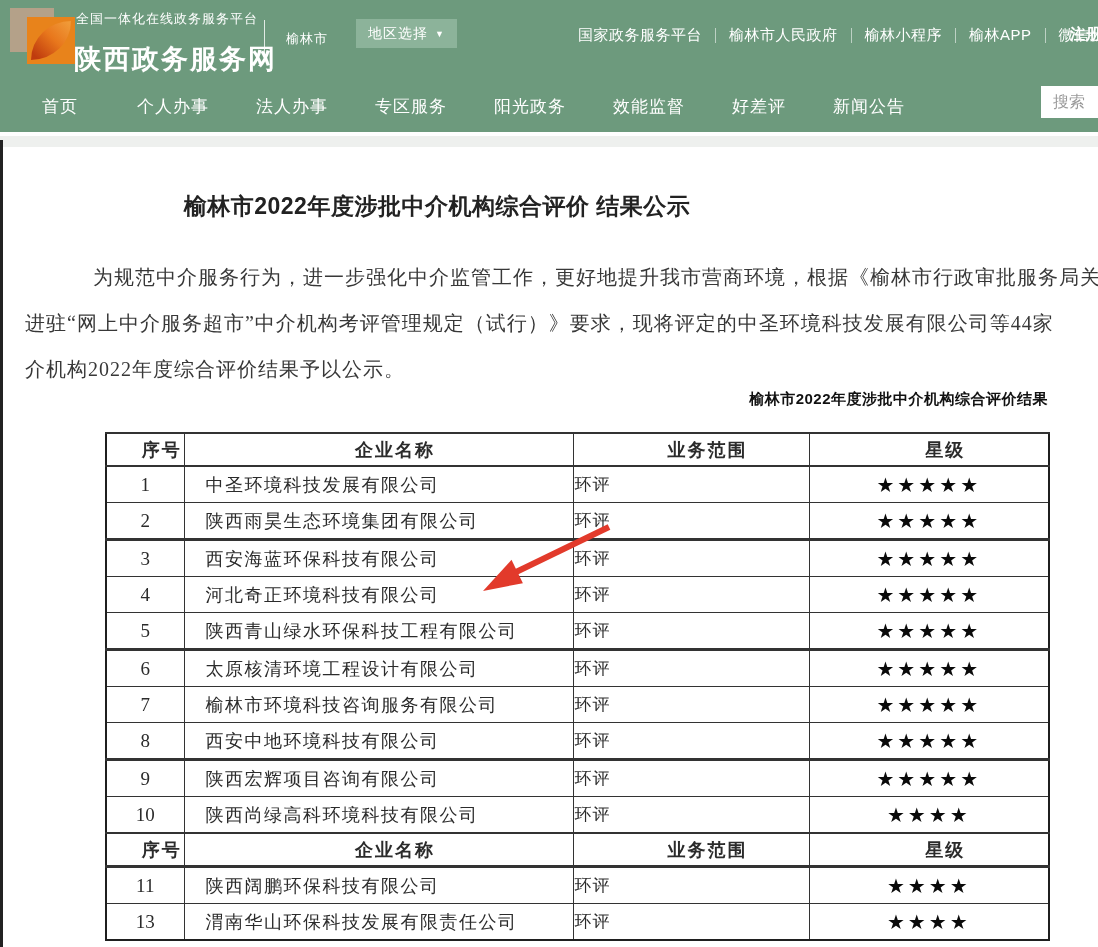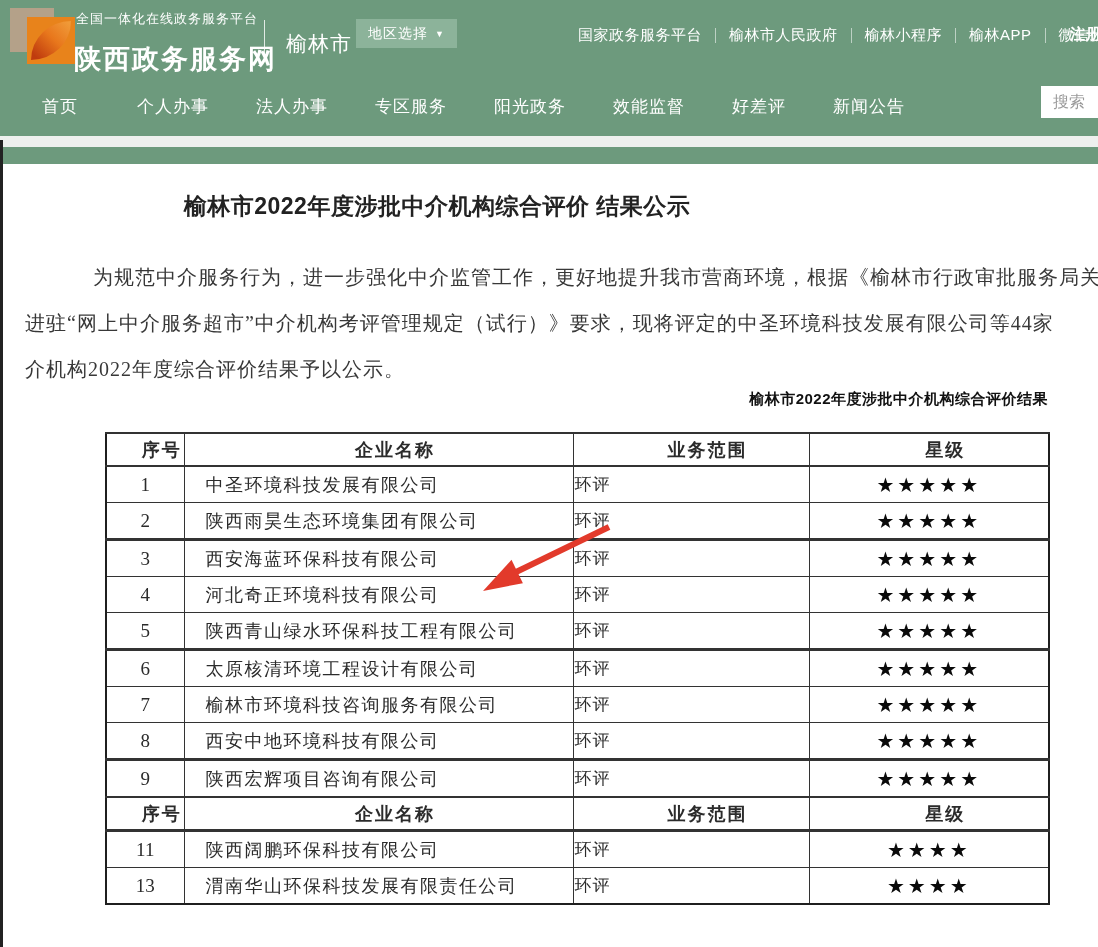--- a/index.html
+++ b/index.html
@@ -2,31 +2,31 @@
 <html style="--header-green: #6d9a7d; --region-button-green: #8cb39a; --logo-tan: #b4a189; --logo-orange: #e8831b; --logo-leaf-dark: #bf3b0e; --search-placeholder-gray: #9a9a9a; --table-border-black: #1f1f1f; --star-black: #0a0a0a; --arrow-red: #e23a2b; --strip-gray: #eef0ee; --page-white: #ffffff;"><head>
 <meta charset="utf-8">
 <style>
   html,body{margin:0;padding:0;}
   body{
     position:relative;width:1098px;height:947px;overflow:hidden;
     background:var(--page-white,#fff);
     font-family:"Liberation Sans","DejaVu Sans",sans-serif;
   }
   
-  .green-band{position:absolute;left:0;top:0;width:1098px;height:164px;background:var(--header-green,#6d9a7d);}
+  .green-band{position:absolute;left:0;top:0;width:1098px;height:132px;background:var(--header-green,#6d9a7d);}
   .logo{position:absolute;left:10px;top:6px;width:64px;height:58px;}
   .logo-tan{position:absolute;left:0;top:2px;width:44px;height:44px;background:var(--logo-tan,#b4a189);}
   .logo-orange{position:absolute;left:17px;top:11px;width:48px;height:47px;background:var(--logo-orange,#e8831b);}
   .logo-leaf{position:absolute;left:4px;top:4px;width:40px;height:39px;
     background:linear-gradient(45deg,var(--logo-leaf-dark,#bf3b0e) 10%,#e8771c 55%,#f09a38 95%);
     border-radius:100% 0 100% 0;}
   .tagline{position:absolute;left:76px;top:10px;color:#fff;font-size:13px;letter-spacing:1px;}
   .site-name{position:absolute;left:74px;top:41px;color:#fff;font-size:27px;letter-spacing:2px;font-weight:700;}
   .v-divider{position:absolute;left:264px;top:20px;width:1px;height:38px;background:rgba(255,255,255,.8);}
-  .city{position:absolute;left:286px;top:30px;color:#fff;font-size:21px;letter-spacing:1px;}
+  .city{position:absolute;left:286px;top:30px;color:#fff;font-size:13px;letter-spacing:1px;}
   .region-btn{position:absolute;left:356px;top:19px;height:29px;padding:14px 12px;border:none;cursor:pointer;
     background:var(--region-button-green,#8cb39a);color:#fff;font-size:14px;letter-spacing:1px;
     font-family:inherit;display:flex;align-items:center;gap:7px;}
   .region-btn .caret{font-size:9px;}
   .quick-links{position:absolute;left:578px;top:26px;display:flex;align-items:center;gap:13px;}
   .qlink{color:#fff;font-size:15px;text-decoration:none;letter-spacing:.5px;white-space:nowrap;cursor:pointer;}
   .qsep{width:1px;height:15px;background:rgba(255,255,255,.55);}
   .register{position:absolute;left:1070px;top:25px;color:#fff;font-size:15px;font-weight:600;
     text-decoration:none;letter-spacing:1px;white-space:nowrap;cursor:pointer;}
   .main-nav{position:absolute;left:42px;top:95px;display:flex;align-items:center;gap:47px;}
@@ -176,20 +176,26 @@
         <td class="col-scope">环评</td>
         <td class="col-stars">★★★★★</td>
       </tr>
       <tr class="thick-top">
         <td class="col-no">9</td>
         <td class="col-name">陕西宏辉项目咨询有限公司</td>
         <td class="col-scope">环评</td>
         <td class="col-stars">★★★★★</td>
       </tr>
       <tr>
+        <td class="col-no">10</td>
+        <td class="col-name">陕西尚绿高科环境科技有限公司</td>
+        <td class="col-scope">环评</td>
+        <td class="col-stars">★★★★</td>
+      </tr>
+      <tr>
         <th>序号</th>
         <th>企业名称</th>
         <th>业务范围</th>
         <th>星级</th>
       </tr>
       <tr class="thick-top">
         <td class="col-no">11</td>
         <td class="col-name">陕西阔鹏环保科技有限公司</td>
         <td class="col-scope">环评</td>
         <td class="col-stars">★★★★</td>

